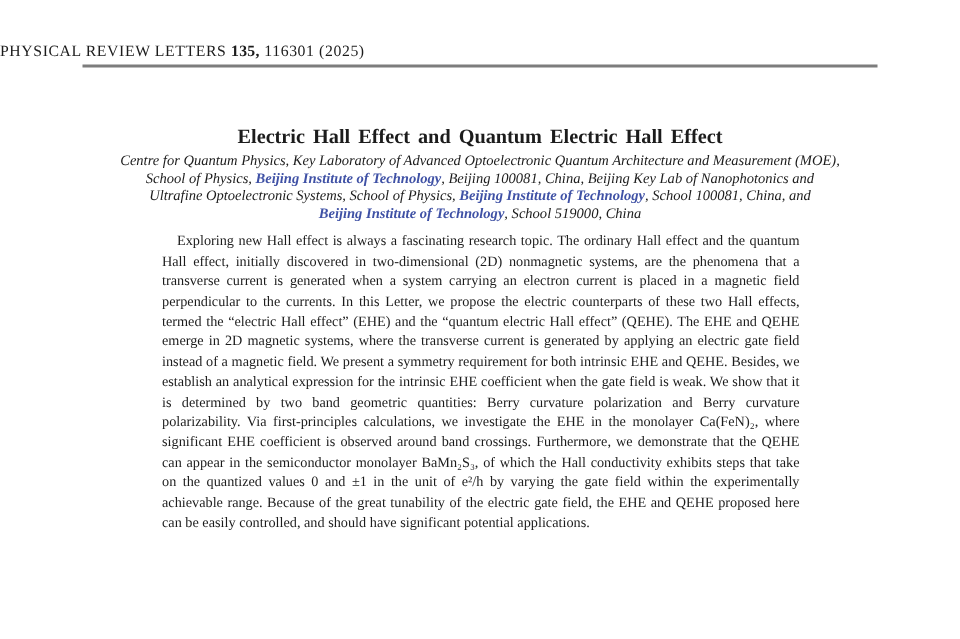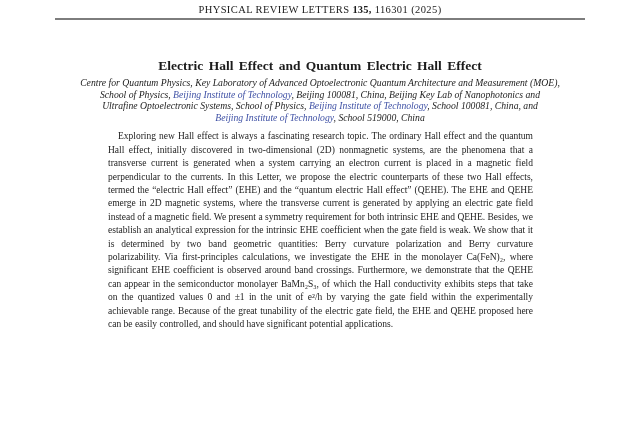--- a/index.html
+++ b/index.html
@@ -6,22 +6,21 @@
   .page {
     position: relative;
     width: 640px;
     height: 426px;
     background: #ffffff;
     overflow: hidden;
     font-family: "Liberation Serif", "DejaVu Serif", serif;
     color: #1c1c1c;
   }
   .journal-header {
-    padding-top: 4px;
-    text-align: center;
+    padding-top: 29px;
     font-size: 10.5px;
     letter-spacing: 0.4px;
     color: #1c1c1c;
   }
   .journal-header b { letter-spacing: 0.2px; }
   .header-rule {
     width: 530px;
     height: 2px;
     margin: 3px auto 0 auto;
     background: #7d7d7d;
@@ -58,20 +57,21 @@
     margin: 3px 40px 0 40px;
     text-align: center;
     font-style: italic;
     font-size: 9.7px;
     line-height: 11.6px;
   }
   .blue-link {
     color: #3f51a5;
     text-decoration: none;
     cursor: pointer;
+    font-weight: bold;
   }
   .received-line {
     margin: 11px 55px 0 55px;
     text-align: center;
     font-size: 9.8px;
   }
   .crossmark {
     display: inline-block;
     width: 10px;
     height: 10px;

